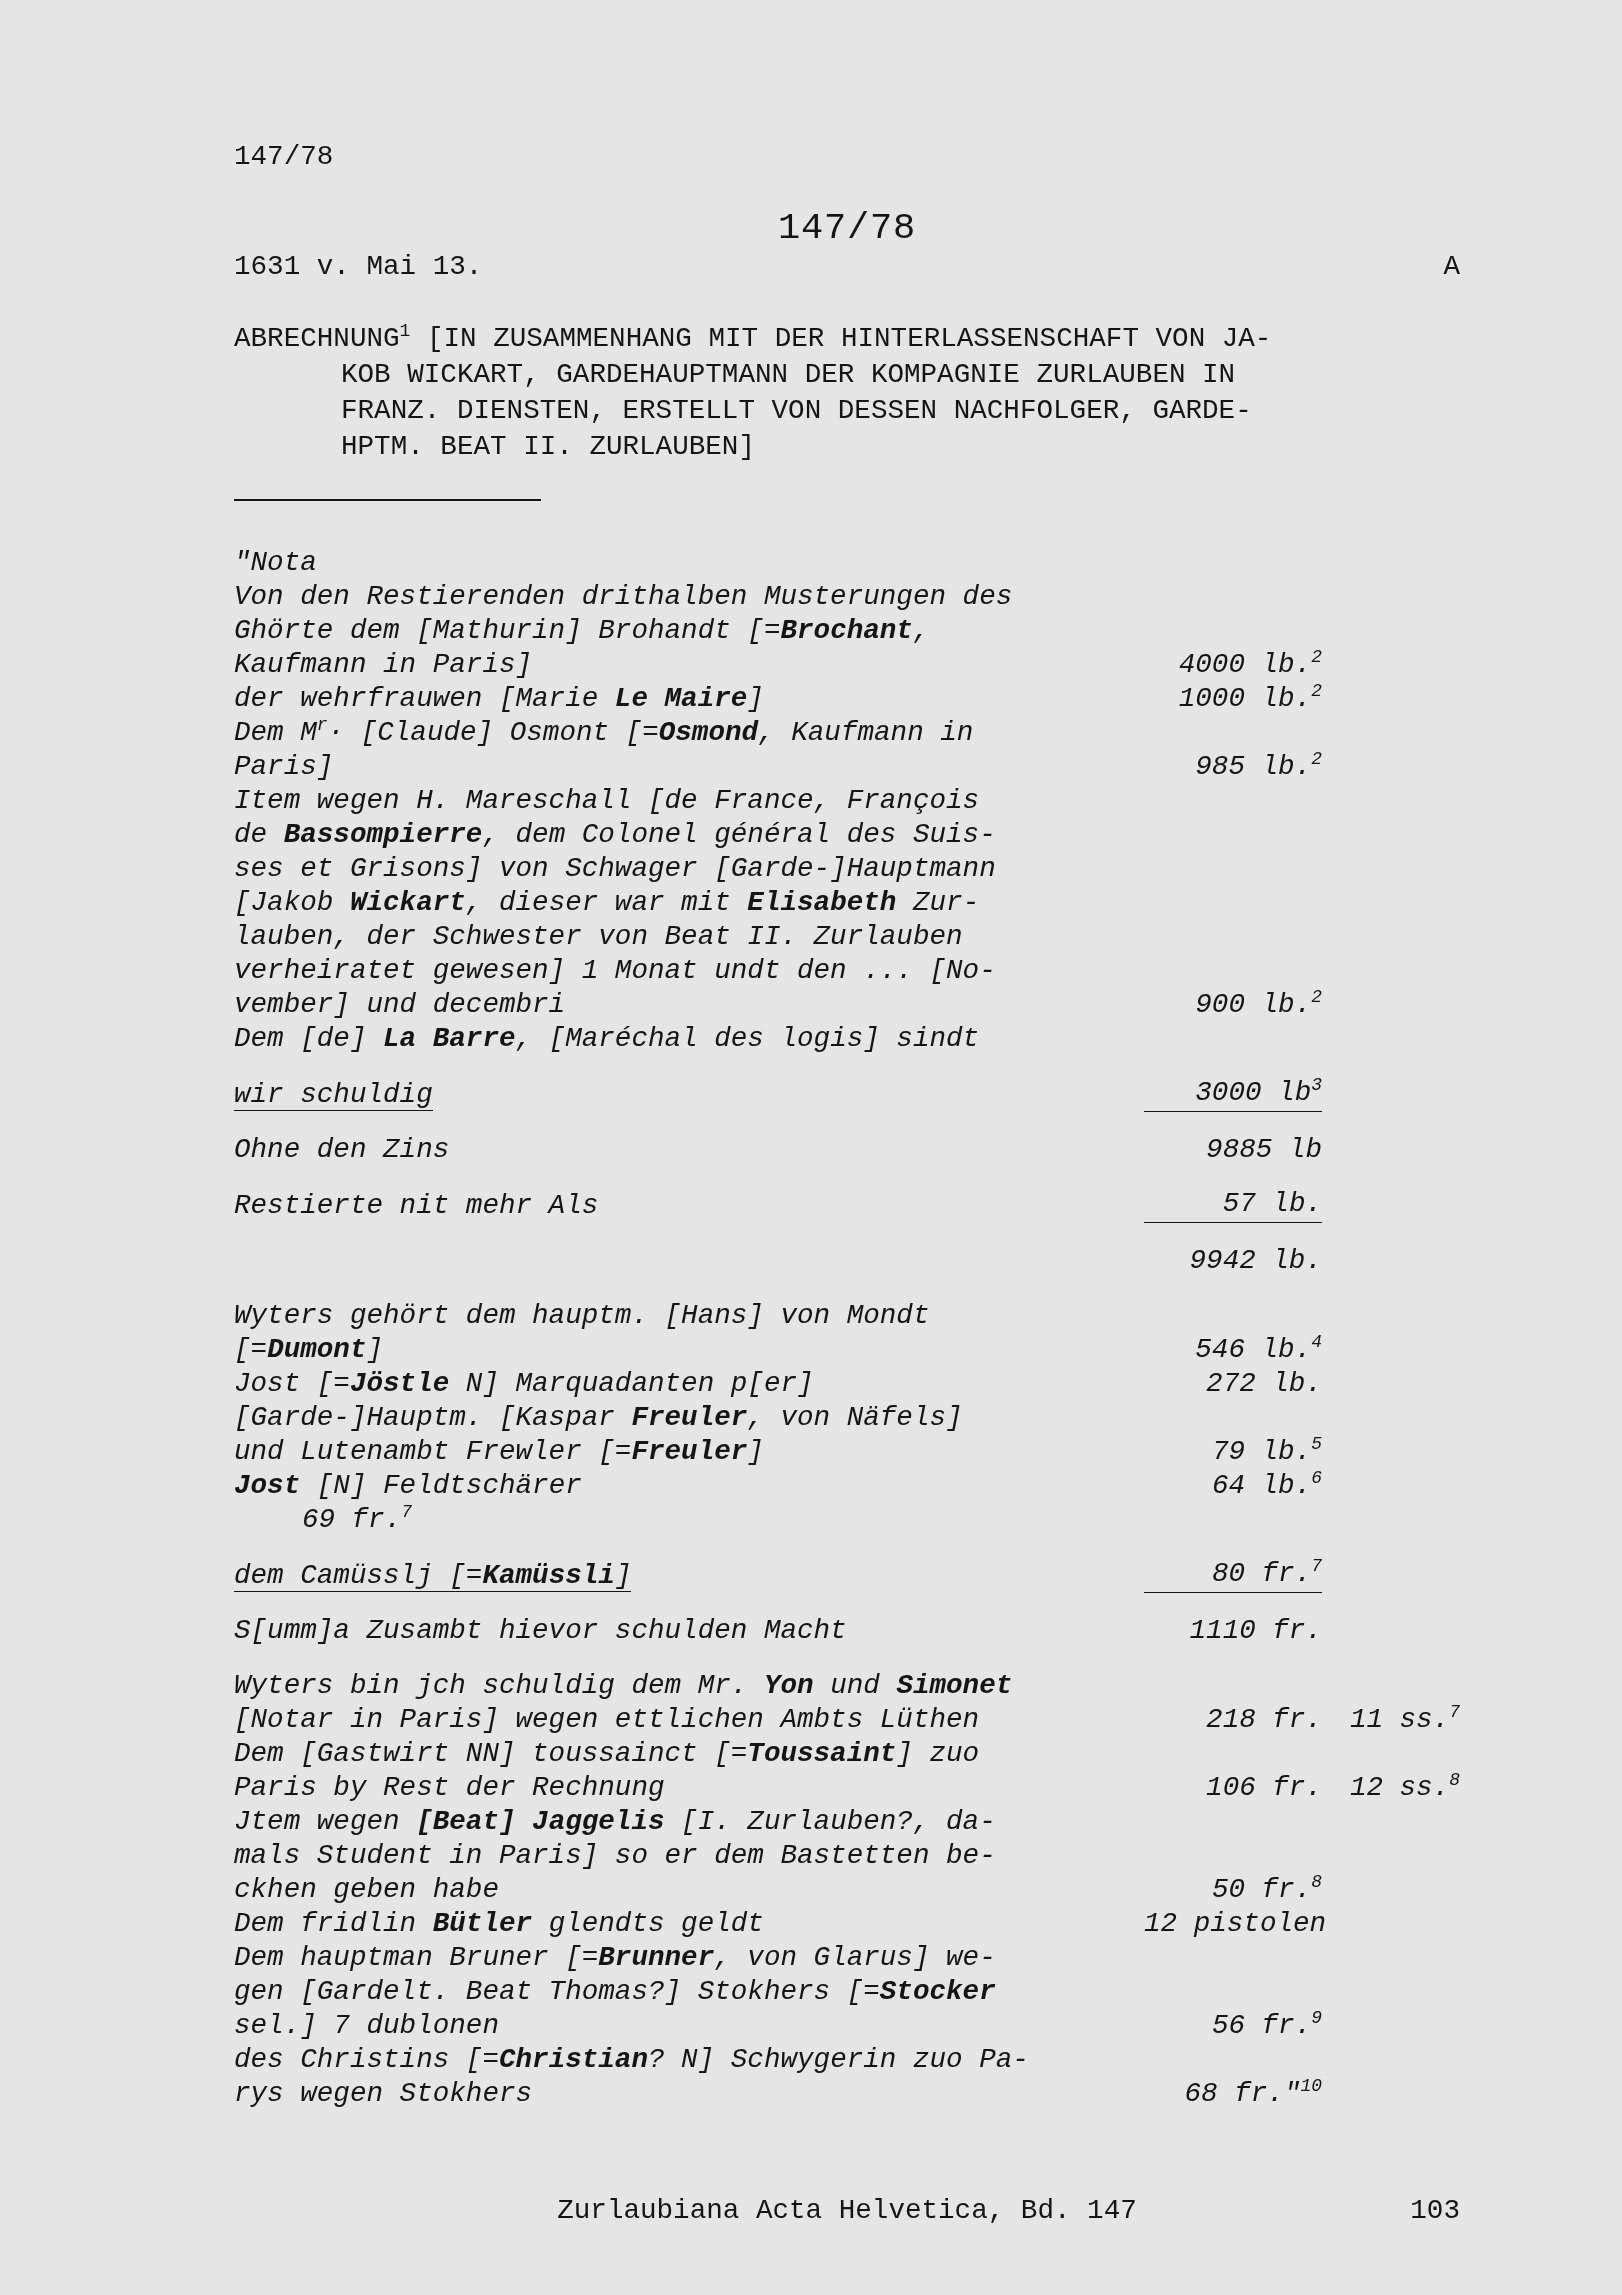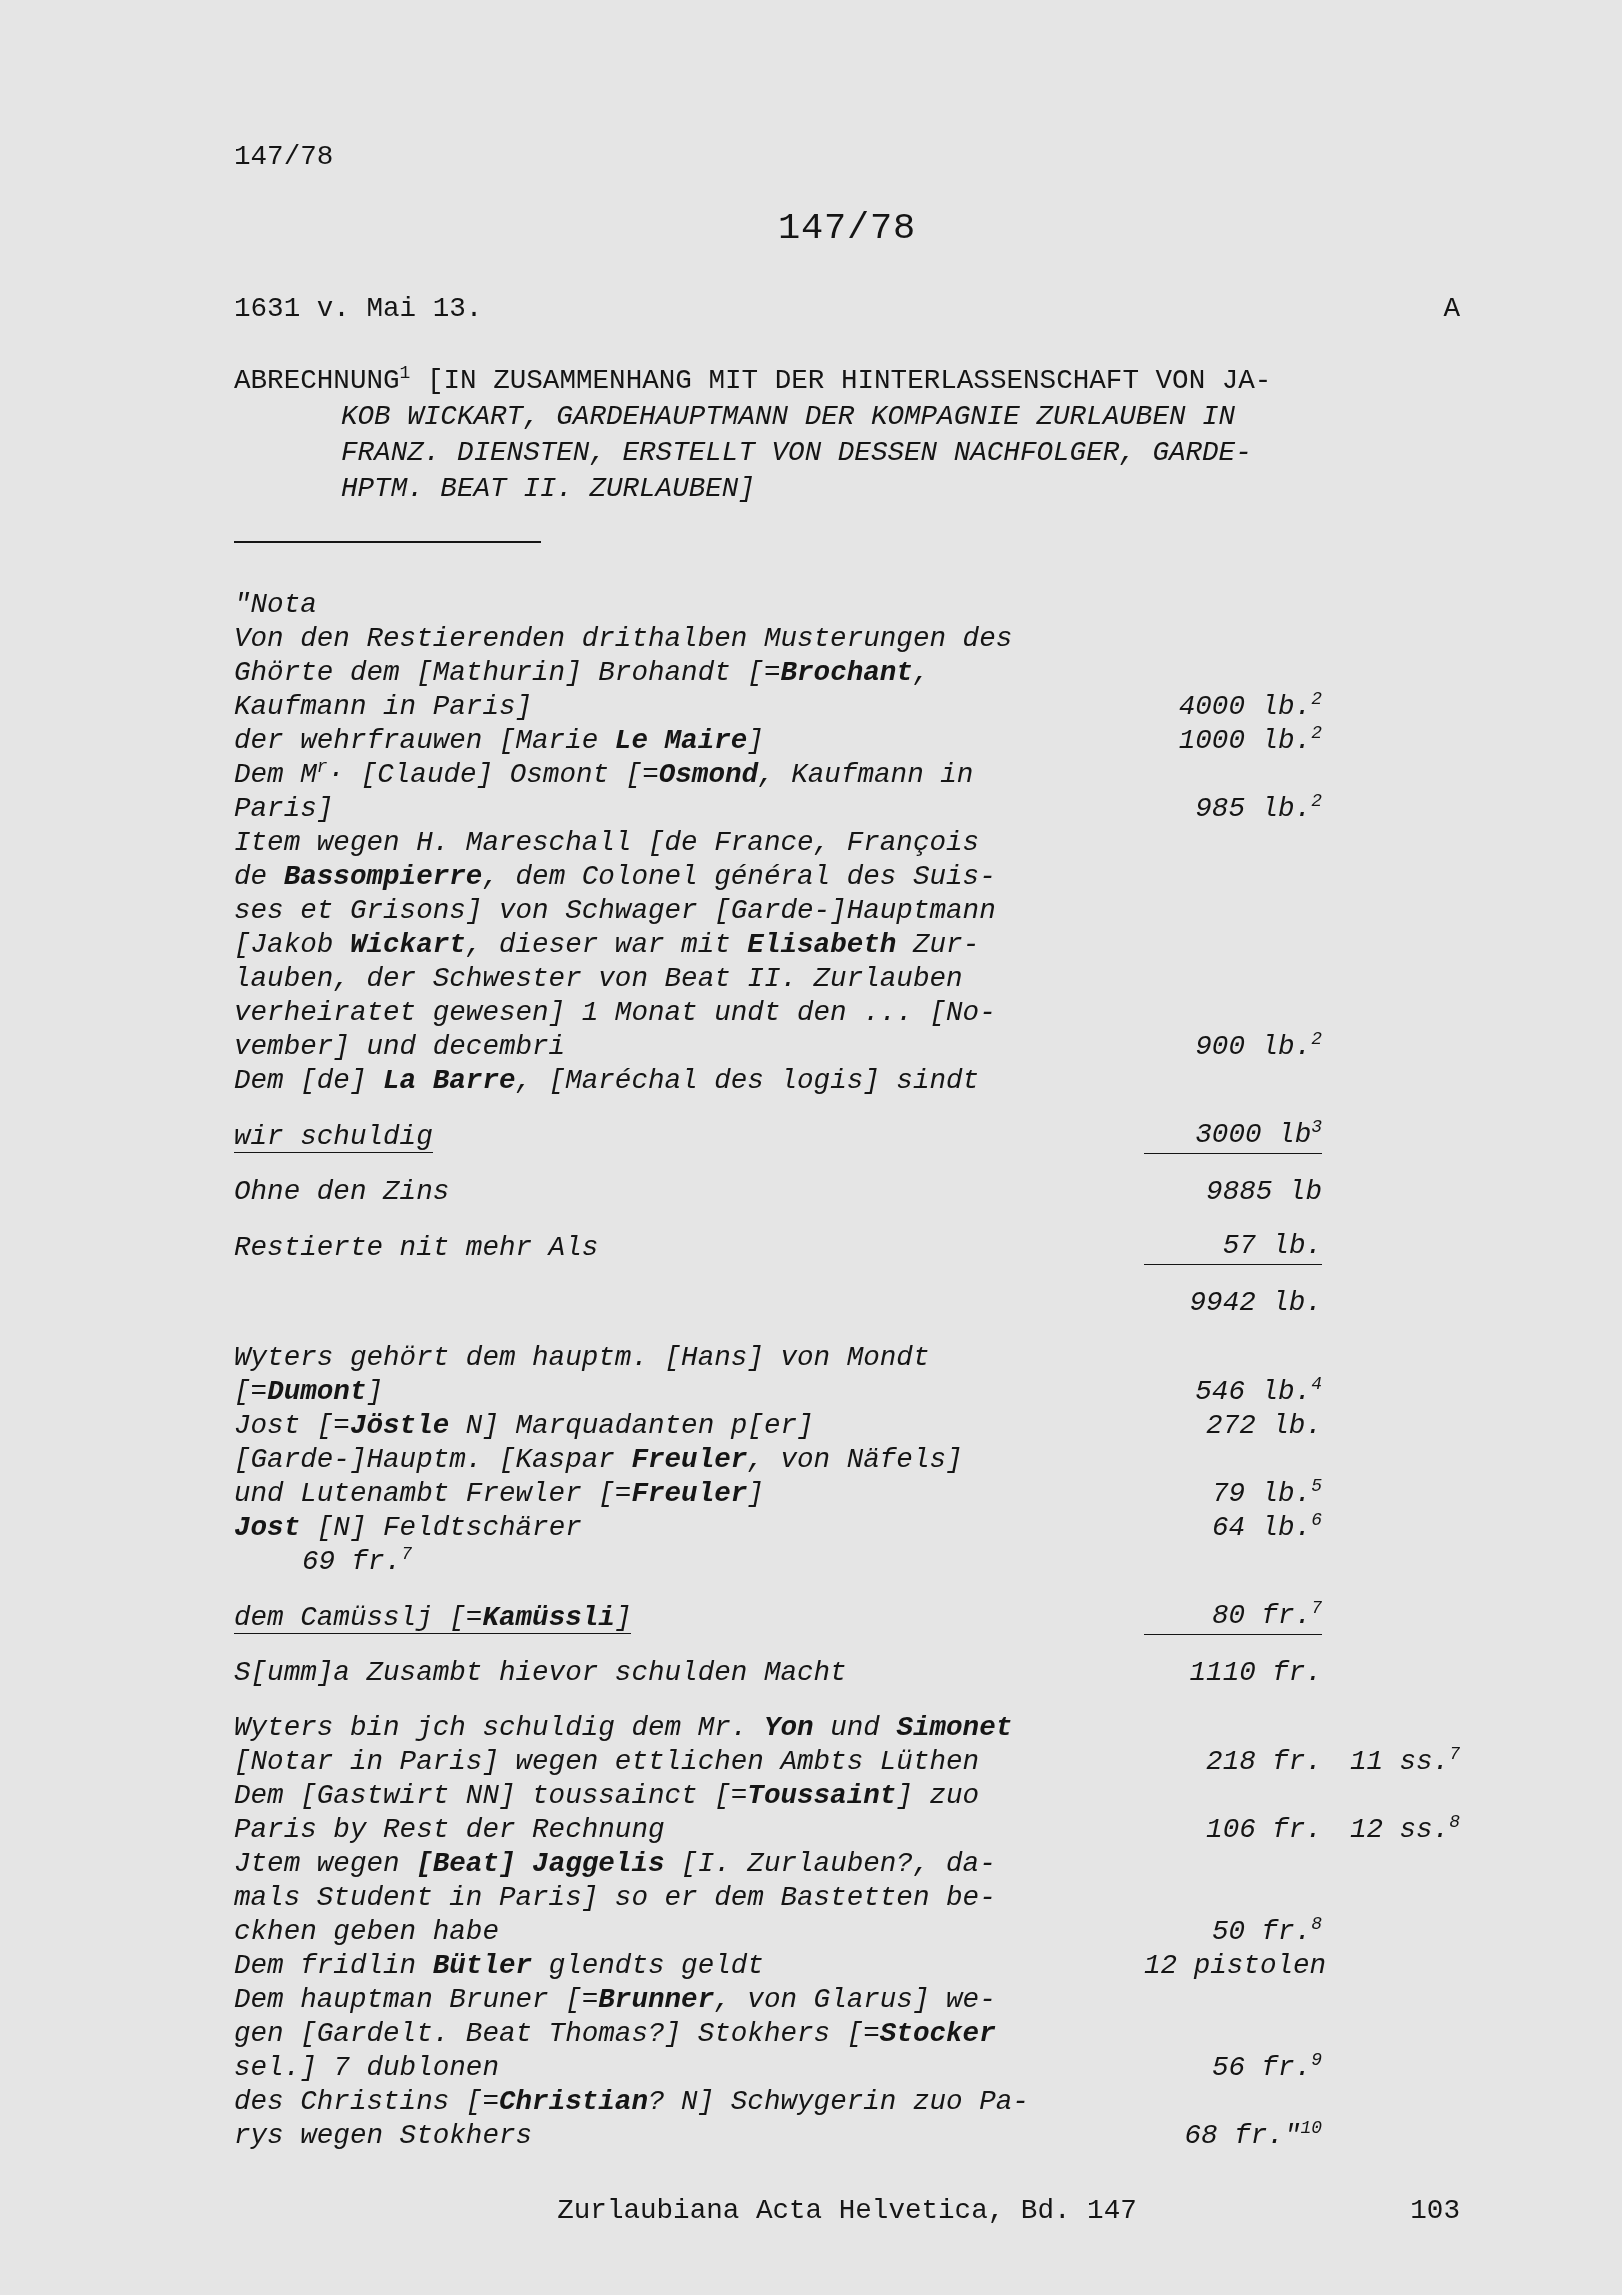--- a/index.html
+++ b/index.html
@@ -7,23 +7,23 @@
     position:relative;
     width:1622px;height:2295px;
     background:#e5e5e5;
     color:#151515;
     font-family:"Liberation Mono","DejaVu Sans Mono",monospace;
     overflow:hidden;
   }
   .content{padding:140px 162px 0 234px;}
   .doc-number{font-size:27.6px;line-height:34px;}
   .title{font-size:37px;line-height:44px;text-align:center;margin-top:32px;letter-spacing:0.8px;}
-  .date-row{display:flex;justify-content:space-between;font-size:27.6px;line-height:34px;margin-top:42px;}
+  .date-row{display:flex;justify-content:space-between;font-size:27.6px;line-height:34px;}
   .heading{font-size:27.6px;line-height:36px;margin-top:37px;}
-  .heading .line.indent{padding-left:107px;font-style:italic;}
+  .heading .line.indent{padding-left:107px;}
   .section-rule{width:307px;height:1.6px;background:#151515;margin-top:34px;}
   .body-block{font-size:27.6px;line-height:34px;font-style:italic;margin-top:45px;}
   .line{display:flex;align-items:flex-end;}
   .line.gap{margin-top:21px;font-family:Liberation Mono, monospace;}
   .txt{flex:1;white-space:pre-wrap;}
   .amt{width:178px;text-align:right;white-space:nowrap;}
   .amt2{width:138px;text-align:right;white-space:nowrap;}
   .amt.ruled{border-bottom:1.6px solid #151515;padding-bottom:1px;margin-top:20px;}
   .b{font-weight:bold;}
   .u{border-bottom:1.6px solid currentColor;padding-bottom:0.8px;}

